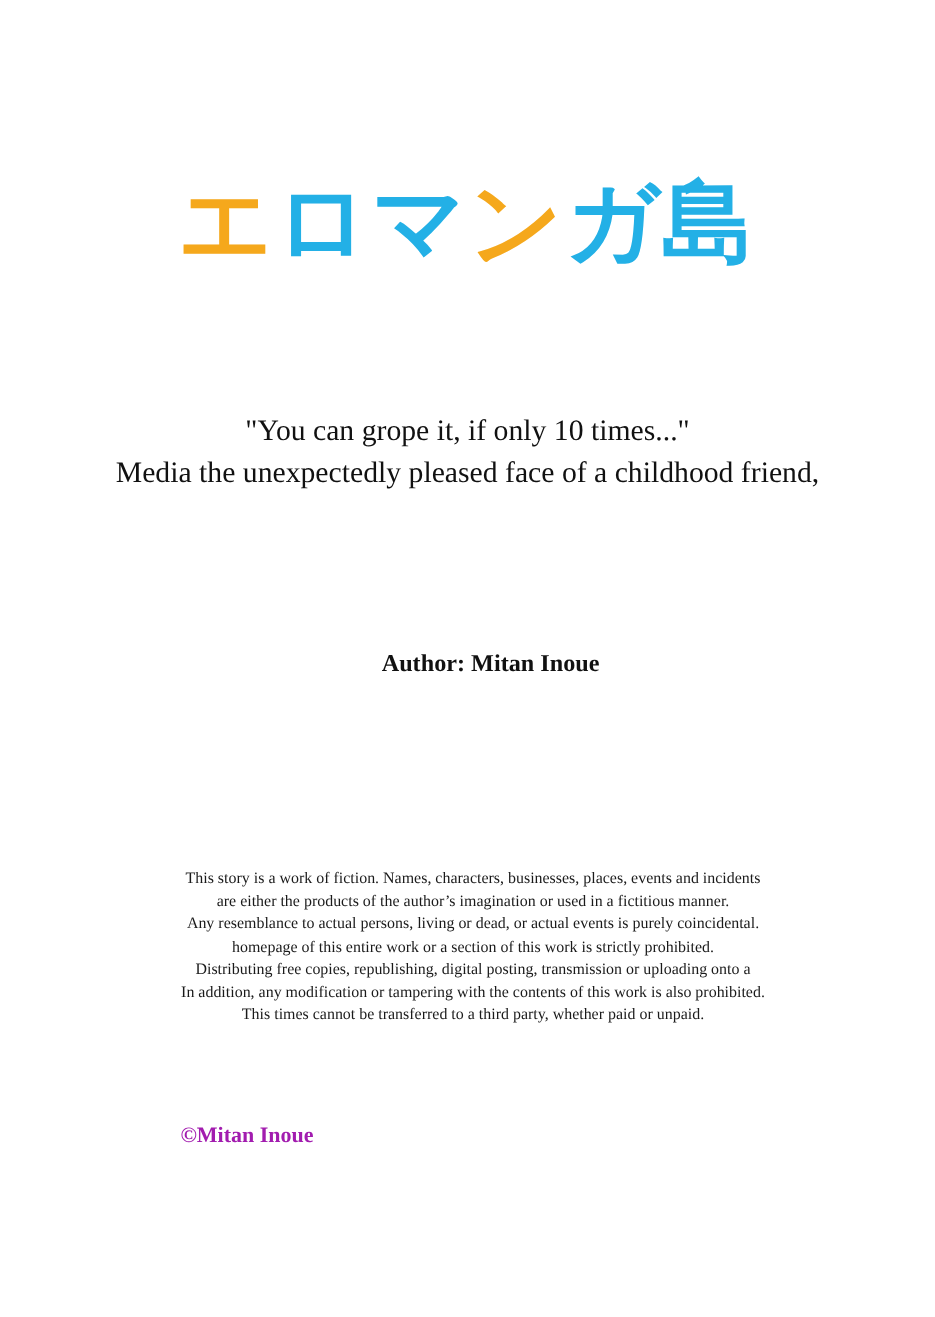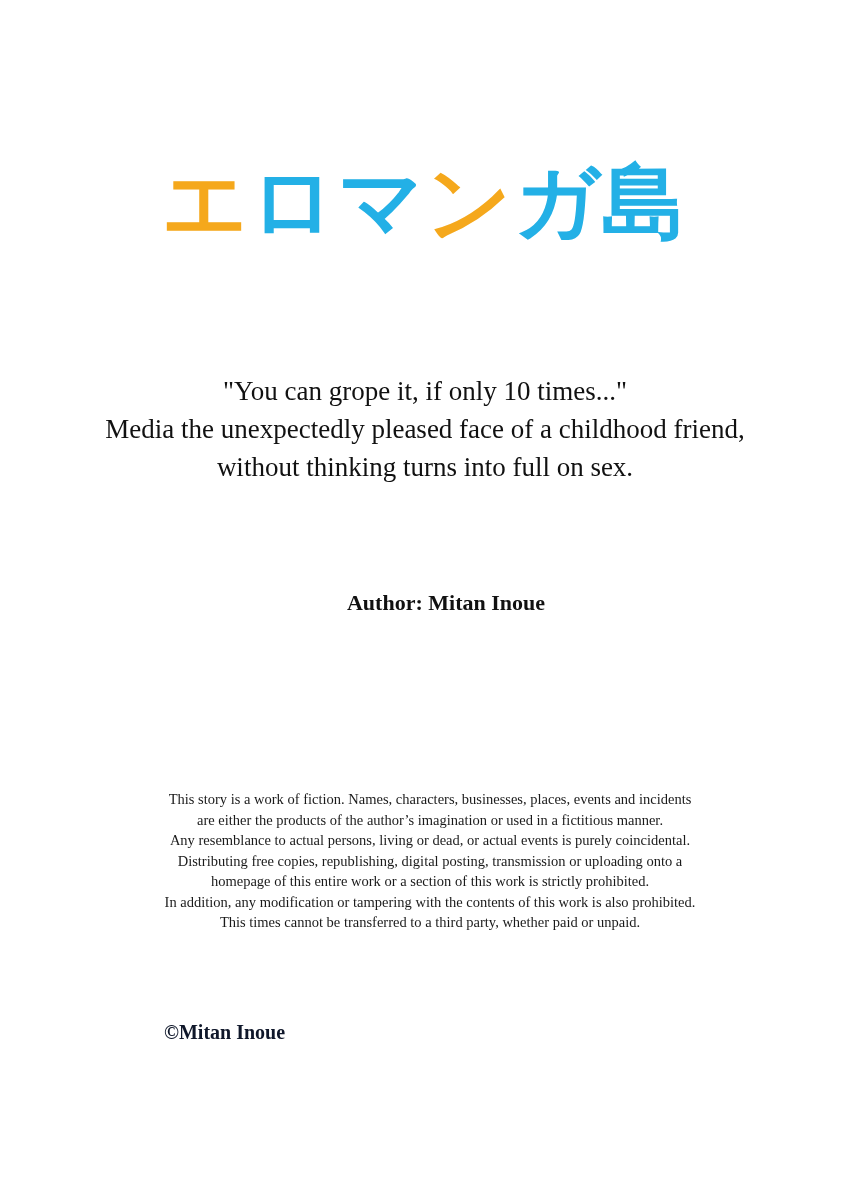--- a/index.html
+++ b/index.html
@@ -94,49 +94,48 @@
     color: #1a1a1a;
   }
 
   
   .copyright {
     position: absolute;
     top: 1021px;
     left: 164px;
     font-size: 20px;
     font-weight: 700;
-    color: #0f172a;
+    color: #a21caf;
   }
 </style>
 </head>
 <body>
 
 <div class="page">
 
   <div class="logo-wrap">
     <div class="logo">
       <span class="c-orange">エ</span><span class="c-blue">ロ</span><span class="c-blue">マ</span><span class="c-orange">ン</span><span class="c-blue">ガ</span><span class="c-blue">島</span>
     </div>
   </div>
 
   <div class="title-block">
     <div class="title-line">"You can grope it, if only 10 times..."</div>
     <div class="title-line">Media the unexpectedly pleased face of a childhood friend,</div>
-    <div class="title-line">without thinking turns into full on sex.</div>
   </div>
 
   <div class="credits">
     <div class="credit-line">Author: Mitan Inoue</div>
   </div>
 
   <div class="disclaimer">
     <p>This story is a work of fiction. Names, characters, businesses, places, events and incidents</p>
     <p>are either the products of the author’s imagination or used in a fictitious manner.</p>
     <p>Any resemblance to actual persons, living or dead, or actual events is purely coincidental.</p>
+    <p>homepage of this entire work or a section of this work is strictly prohibited.</p>
     <p>Distributing free copies, republishing, digital posting, transmission or uploading onto a</p>
-    <p>homepage of this entire work or a section of this work is strictly prohibited.</p>
     <p>In addition, any modification or tampering with the contents of this work is also prohibited.</p>
     <p>This times cannot be transferred to a third party, whether paid or unpaid.</p>
   </div>
 
   <div class="copyright">©Mitan Inoue</div>
 
 </div>
 
 </body></html>

